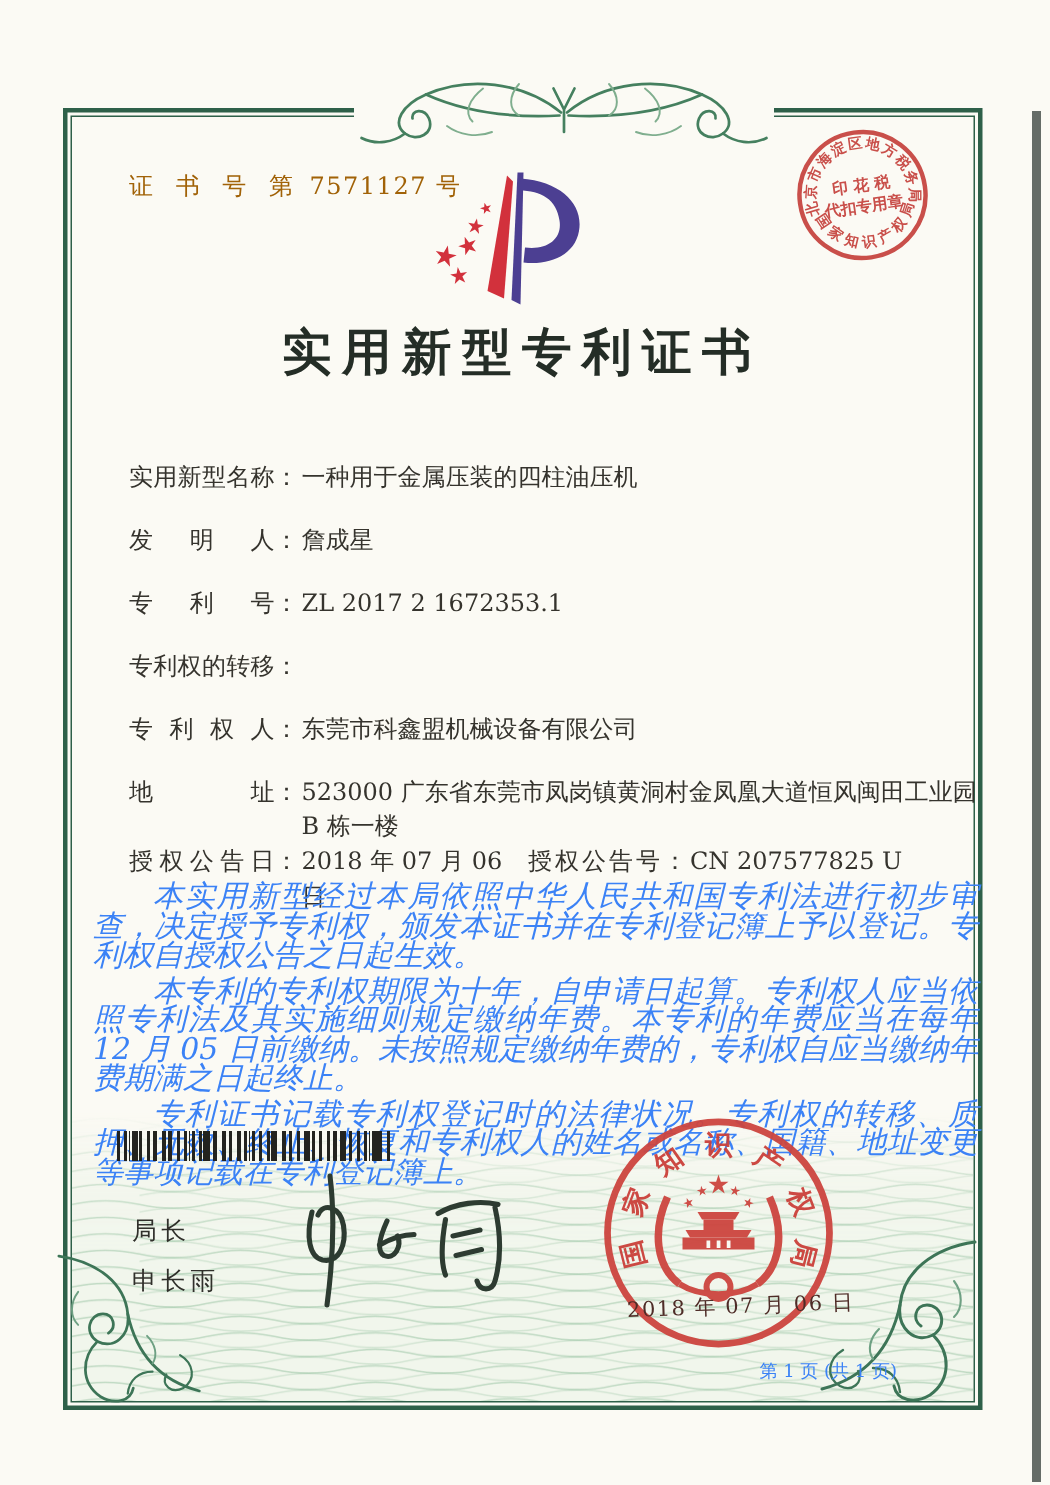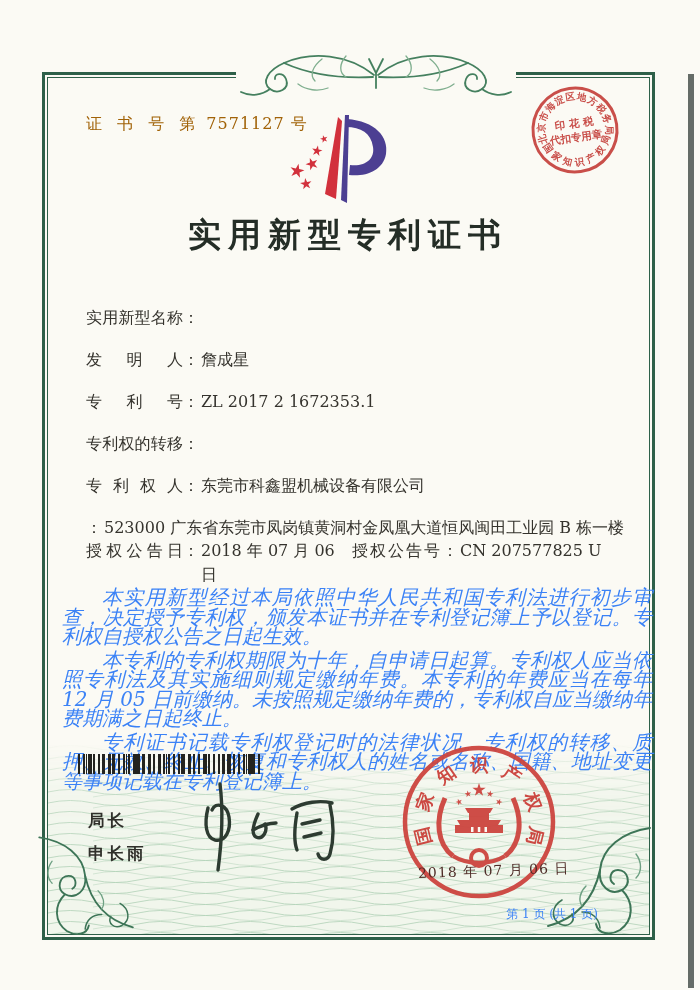--- a/index.html
+++ b/index.html
@@ -44,21 +44,21 @@
     -webkit-mask-image:linear-gradient(to bottom,rgba(0,0,0,0),rgba(0,0,0,.85) 28%,#000 55%);
     mask-image:linear-gradient(to bottom,rgba(0,0,0,0),rgba(0,0,0,.85) 28%,#000 55%);}
   
   .barcode{left:78px;top:754px;width:184px;height:20px;
     background:
       repeating-linear-gradient(90deg,#23231f 0 2px,transparent 2px 5px),
       repeating-linear-gradient(90deg,#23231f 0 1px,transparent 1px 8px),
       repeating-linear-gradient(90deg,transparent 0 11px,#23231f 11px 14px,transparent 14px 23px);}
   
   .officer{left:88px;top:810px;font-family:"DejaVu Sans","Liberation Sans",sans-serif;
-    font-size:16.5px;font-weight:700;color:#30302b;letter-spacing:3px;}
+    font-size:16.5px;font-weight:400;color:#30302b;letter-spacing:3px;}
   .officer div{margin-bottom:11px;}
   .sig{left:192px;top:778px;width:160px;height:100px;}
   
   .seal{left:399px;top:742px;width:160px;height:160px;opacity:.95;}
   .seal-date{left:418px;top:862px;width:170px;font-size:14px;color:#4e2c27;
     letter-spacing:1px;transform:rotate(-2deg);}
   
   .flr-l{left:26px;top:830px;width:122px;height:112px;}
   .flr-r{left:538px;top:820px;width:120px;height:122px;}
   
@@ -151,20 +151,21 @@
     <text x="0" y="11" text-anchor="middle" font-size="10.5" font-weight="bold" fill="#c5413c">代扣专用章</text>
   </g>
 </svg>
 
 <div class="abs title">实用新型专利证书</div>
 
 <div class="abs fields">
   <div class="frow">
     <span class="flabel">实用新型名称</span>
       <span class="fcolon">：</span>
+      <span class="fvalue">一种用于金属压装的四柱油压机</span>
   </div>
   <div class="frow">
     <span class="flabel">发明人</span>
       <span class="fcolon">：</span>
       <span class="fvalue">詹成星</span>
   </div>
   <div class="frow">
     <span class="flabel">专利号</span>
       <span class="fcolon">：</span>
       <span class="fvalue">ZL 2017 2 1672353.1</span>
@@ -172,20 +173,21 @@
   <div class="frow">
     <span class="flabel">专利权的转移</span>
       <span class="fcolon">：</span>
   </div>
   <div class="frow">
     <span class="flabel">专利权人</span>
       <span class="fcolon">：</span>
       <span class="fvalue">东莞市科鑫盟机械设备有限公司</span>
   </div>
   <div class="frow addr">
+    <span class="flabel">地址</span>
       <span class="fcolon">：</span>
       <span class="fvalue">523000 广东省东莞市凤岗镇黄洞村金凤凰大道恒风闽田工业园 B 栋一楼</span>
   </div>
   <div class="frow grant">
     <span class="flabel">授权公告日</span>
       <span class="fcolon">：</span>
       <span class="fvalue gv">2018 年 07 月 06 日</span>
     <span class="flabel2">授权公告号</span>
       <span class="fcolon">：</span>
       <span>CN 207577825 U</span>

